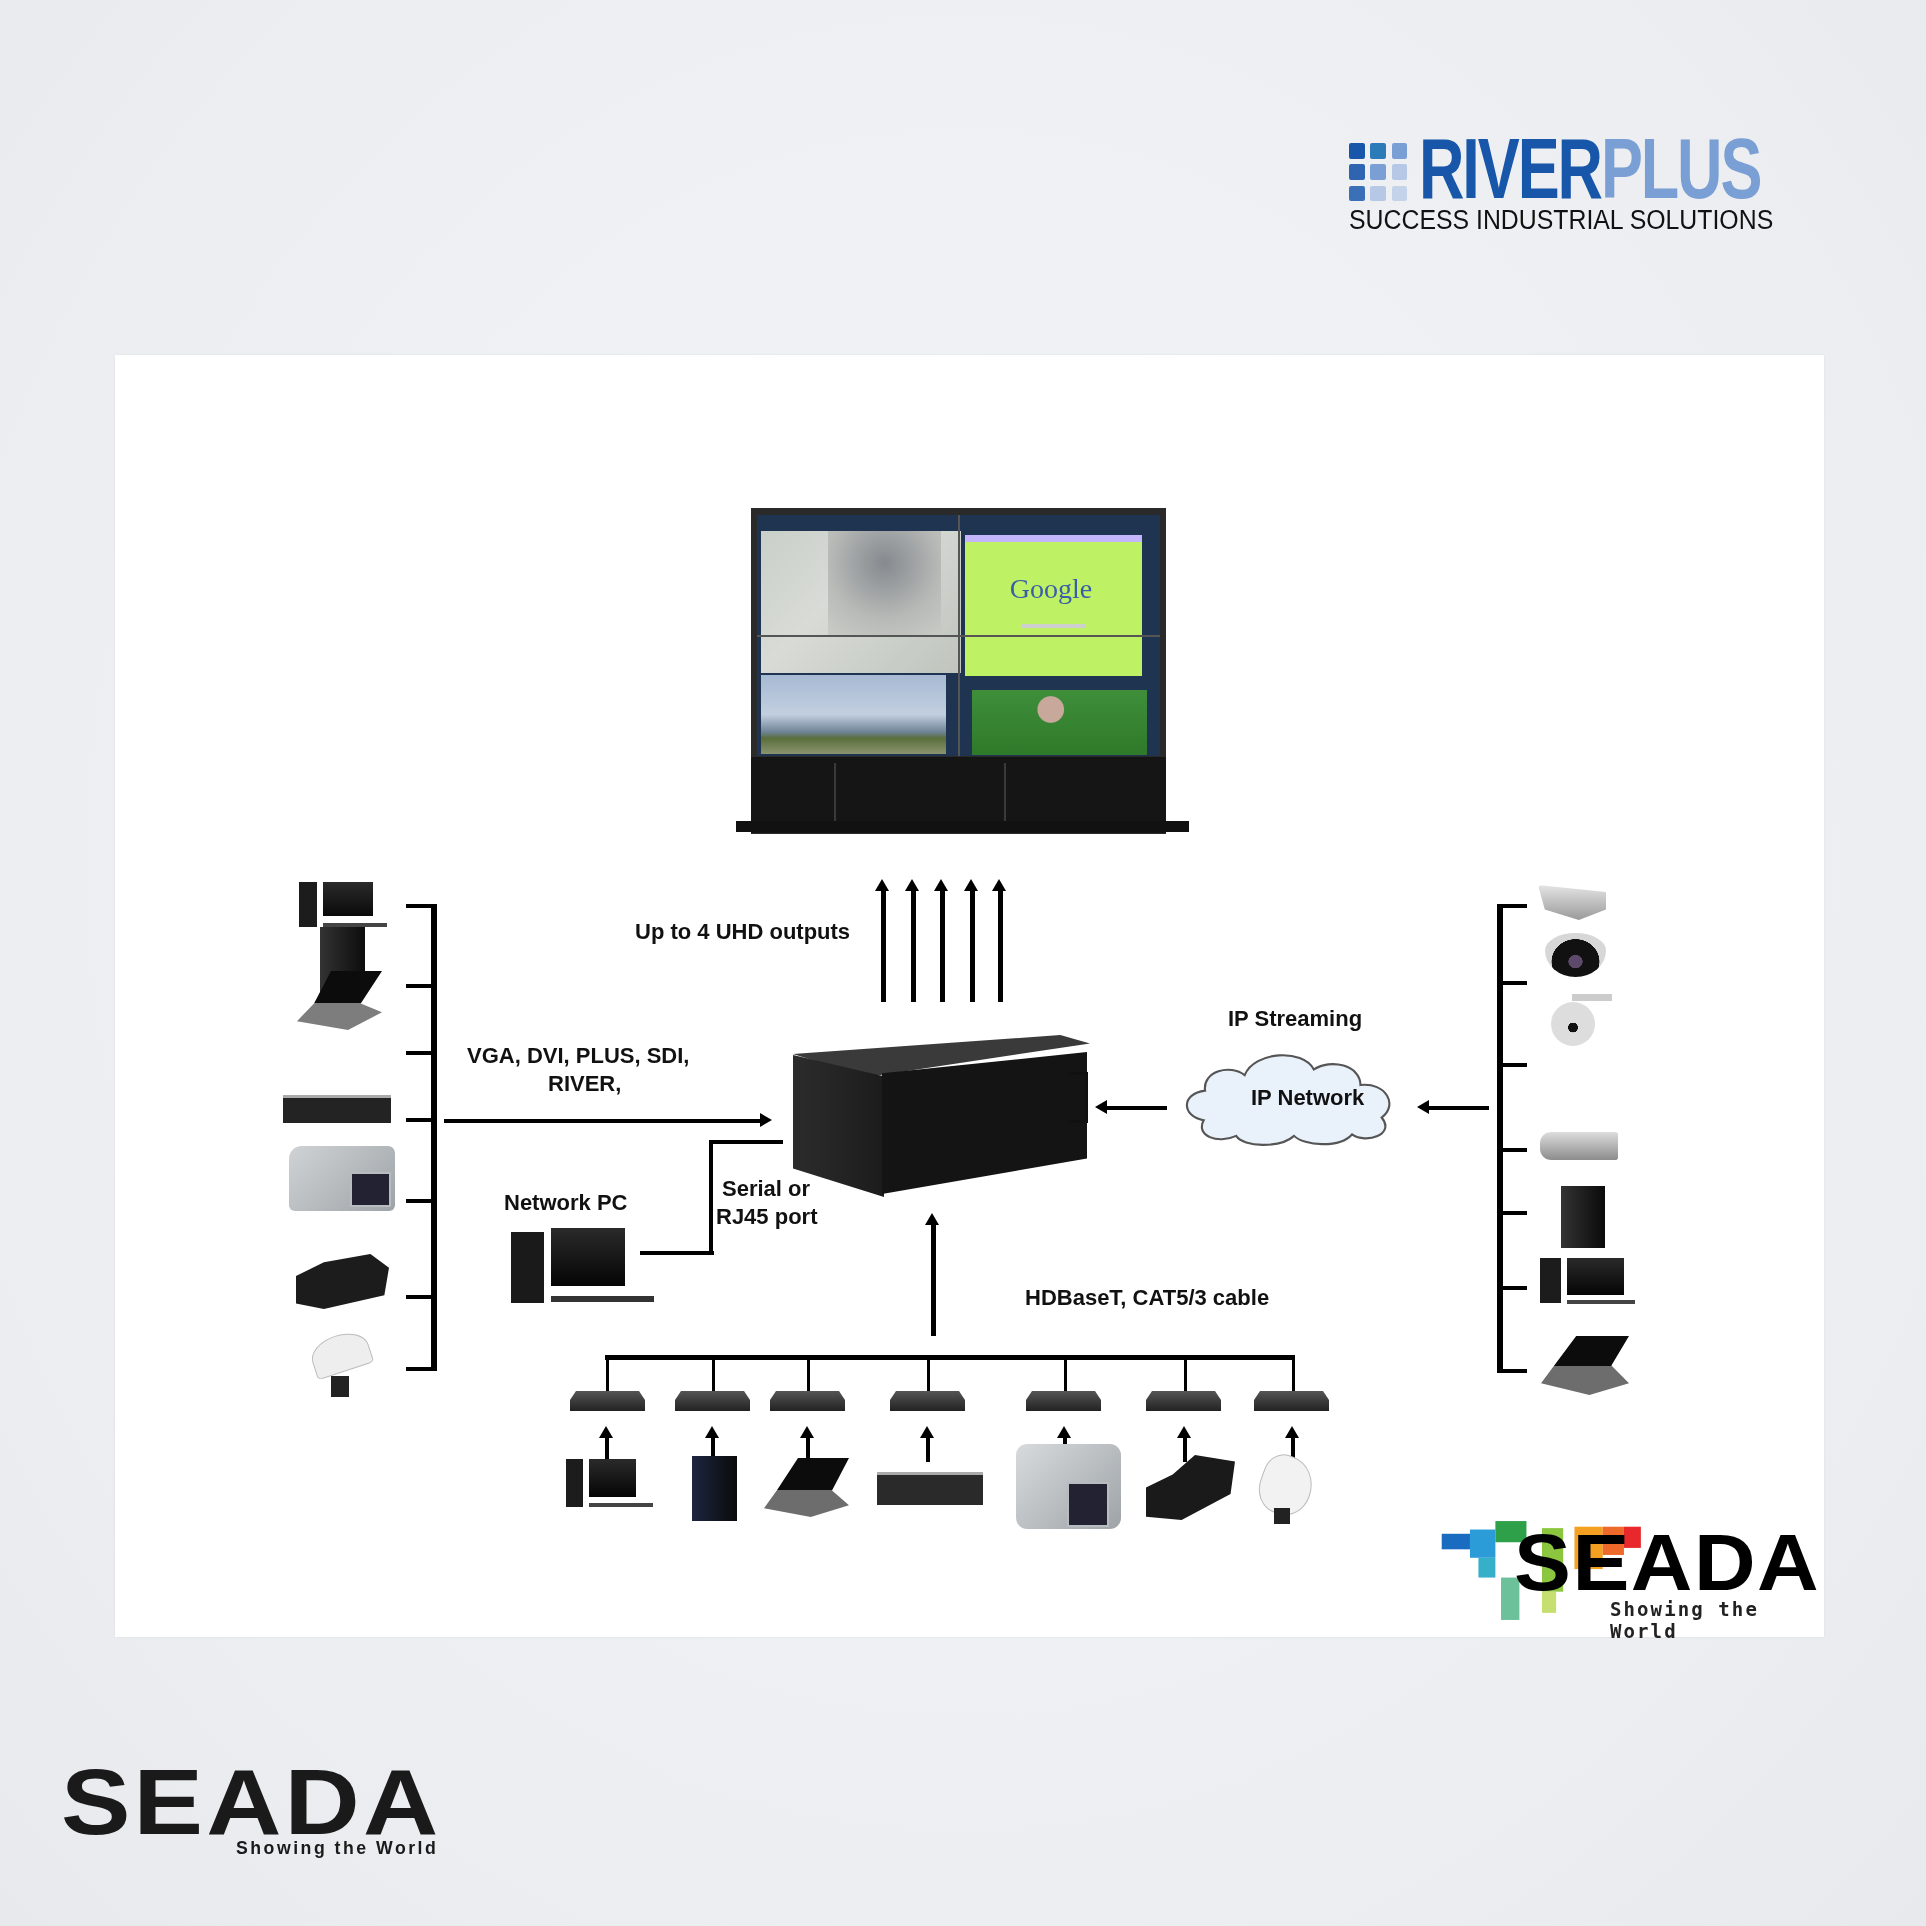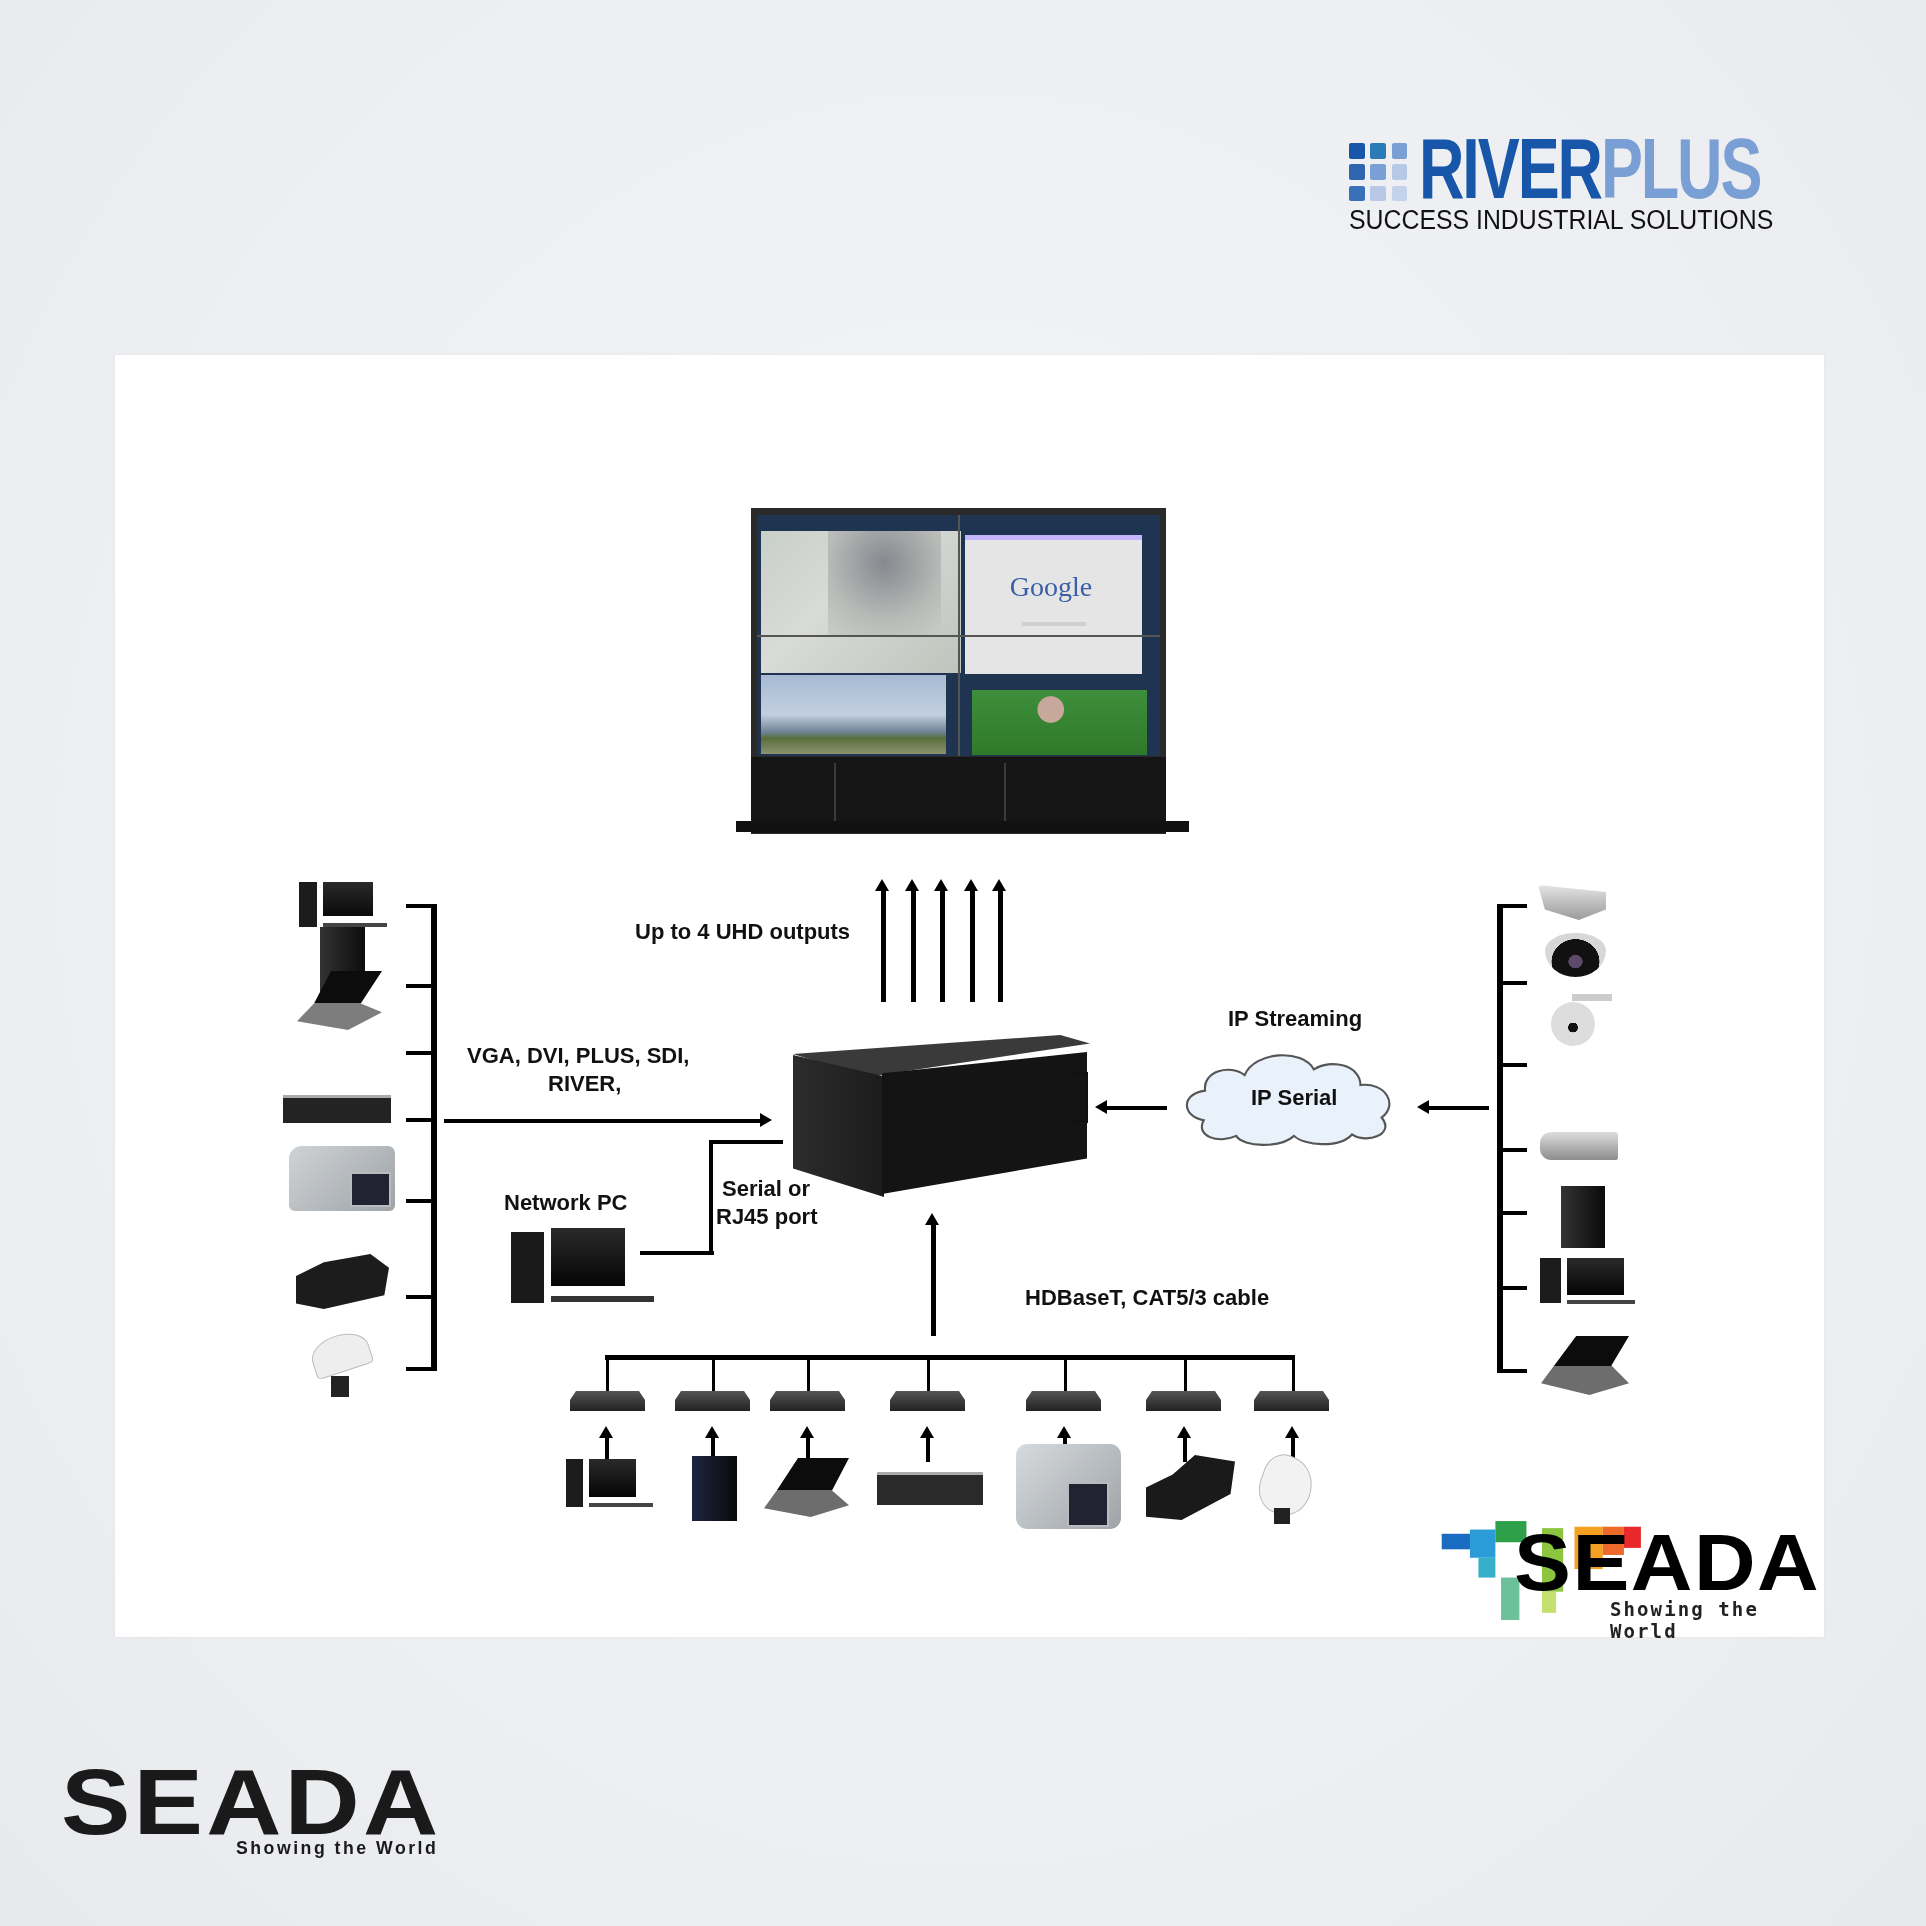--- a/index.html
+++ b/index.html
@@ -75,21 +75,21 @@
   <div class="rp-word"><span class="rp-river">RIVER</span><span class="rp-plus">PLUS</span></div>
   <div class="rp-tag">SUCCESS INDUSTRIAL SOLUTIONS</div>
 </div>
 
 <div class="panel"></div>
 
 <div class="wall">
   <div class="bez">
     <div class="tile" style="left:4.2px;top:15.6px;width:200px;height:142px;background:linear-gradient(135deg,#c9cfc9,#d8dbd6 40%,#bfc4bd);"></div>
     <div class="tile" style="left:71px;top:15.6px;width:113px;height:106px;background:radial-gradient(circle at 50% 30%,#7d8087,#b4b7b4 60%,#c9ccc6);opacity:0.9"></div>
-    <div class="tile" style="left:208px;top:20px;width:177px;height:134px;background:#e5e5e5;border-top:5px solid #c4b5fd;">
+    <div class="tile" style="left:208px;top:20px;width:177px;height:134px;background:#bef264;border-top:7px solid #c4b5fd;">
       <div style="position:absolute;left:45px;top:31px;font-family:'Liberation Serif',serif;font-size:28px;color:#3a5fa8;">Google</div>
       <div style="position:absolute;left:57px;top:82px;width:64px;height:4.2px;background:#cfcfcf;"></div>
     </div>
     <div class="tile" style="left:4.2px;top:160px;width:185px;height:79px;background:linear-gradient(#a7bad3 0%,#c2cfe0 50%,#6f8496 72%,#5a6e3c 80%,#8b9470 100%);"></div>
     <div class="tile" style="left:215px;top:175px;width:175px;height:65px;background:radial-gradient(circle at 45% 30%,#c7a89a 0 12%,transparent 13%),linear-gradient(#3e8e3a,#2f7a2a);"></div>
     <div style="position:absolute;left:0;top:120px;width:403px;height:2.1px;background:#555;"></div>
     <div style="position:absolute;left:201px;top:0;width:2.1px;height:241px;background:#555;"></div>
   </div>
   <div class="stand">
     <div class="div" style="left:83px"></div>
@@ -151,21 +151,21 @@
 <div class="line" style="left:640px;top:1251px;width:74px;height:4.2px;"></div>
 <div class="line" style="left:709px;top:1140px;width:4.2px;height:115px;"></div>
 <div class="line" style="left:709px;top:1140px;width:74px;height:4.2px;"></div>
 <div class="lbl" style="left:722px;top:1175px;">Serial or</div>
 <div class="lbl" style="left:716px;top:1203px;">RJ45 port</div>
 
 <div class="lbl" style="left:1228px;top:1005px;">IP Streaming</div>
 <svg class="abs" style="left:1175px;top:1037px;" width="241" height="113" viewBox="0 0 340 160">
   <path d="M40,118 C8,112 8,80 42,76 C38,48 78,38 98,54 C112,20 180,16 196,46 C220,30 262,40 262,68 C298,64 316,96 292,114 C312,138 270,152 250,138 C232,158 182,154 168,140 C148,158 96,156 86,140 C60,152 28,140 40,118 Z" fill="#e9f1fa" stroke="#555" stroke-width="3"></path>
 </svg>
-<div class="lbl" style="left:1251px;top:1084px;">IP Serial</div>
+<div class="lbl" style="left:1251px;top:1084px;">IP Network</div>
 <div class="arrow-l" style="left:1105px;top:1106px;width:62px;"></div>
 <div class="arrow-l" style="left:1427px;top:1106px;width:62px;"></div>
 
 <div class="line" style="left:1497px;top:904px;width:5.7px;height:468px;"></div>
 <div class="line" style="left:1497px;top:904px;width:30px;height:4.2px;"></div>
 <div class="line" style="left:1497px;top:981px;width:30px;height:4.2px;"></div>
 <div class="line" style="left:1497px;top:1063px;width:30px;height:4.2px;"></div>
 <div class="line" style="left:1497px;top:1148px;width:30px;height:4.2px;"></div>
 <div class="line" style="left:1497px;top:1211px;width:30px;height:4.2px;"></div>
 <div class="line" style="left:1497px;top:1286px;width:30px;height:4.2px;"></div>

